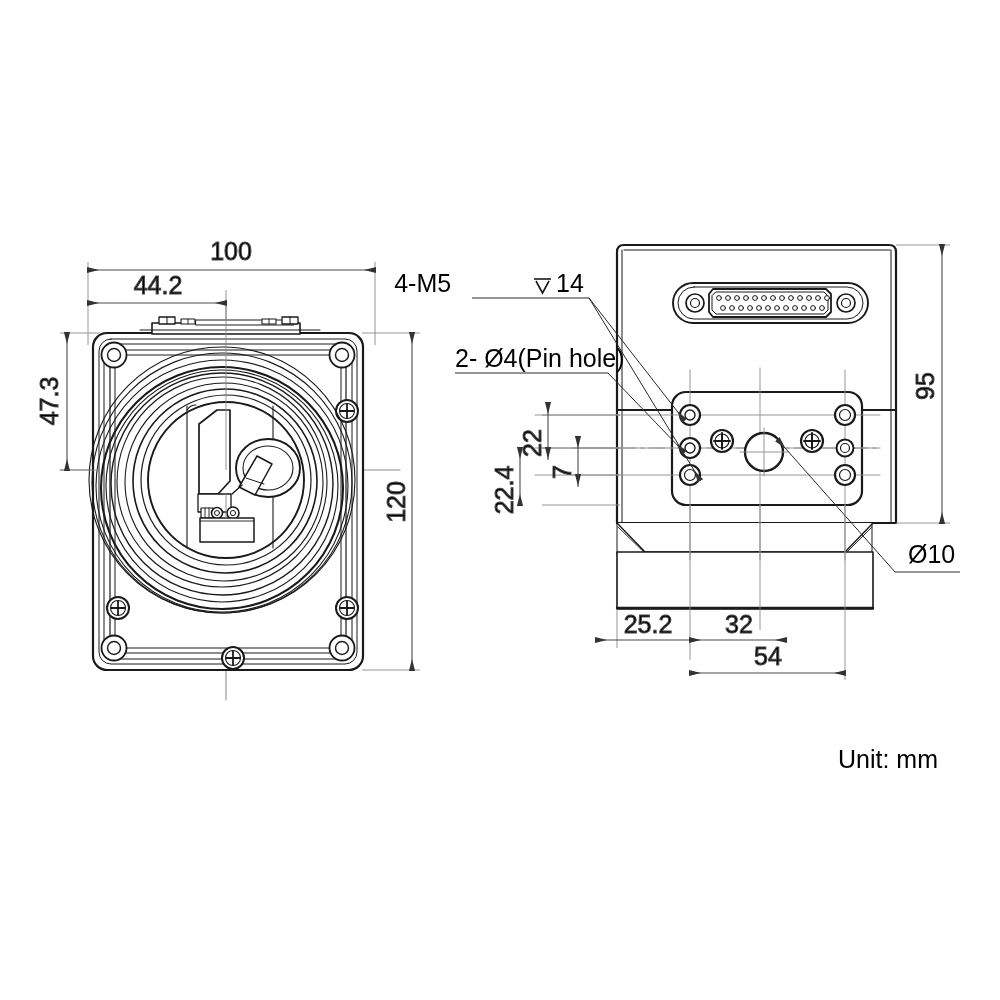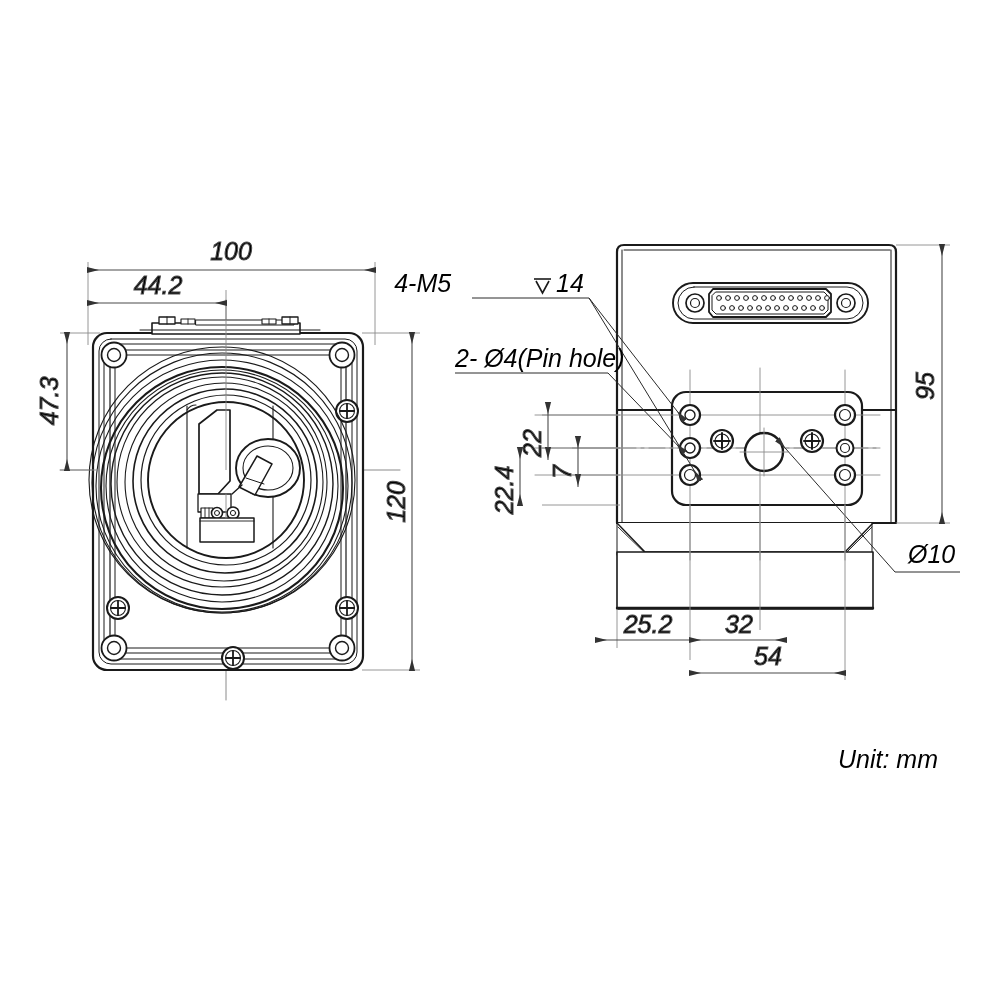--- a/index.html
+++ b/index.html
@@ -13,21 +13,20 @@
     height: 1000px;
     font-family: "Liberation Sans", sans-serif;
     color: #000000;
     overflow: hidden;
   }
   #sheet {
     position: relative;
     width: 1000px;
     height: 1000px;
     background: #ffffff;
-    font-style: italic;
   }
   #drawing {
     position: absolute;
     left: 0;
     top: 0;
     width: 1000px;
     height: 1000px;
   }
   .dimtext {
     font-family: "Liberation Sans", sans-serif;

